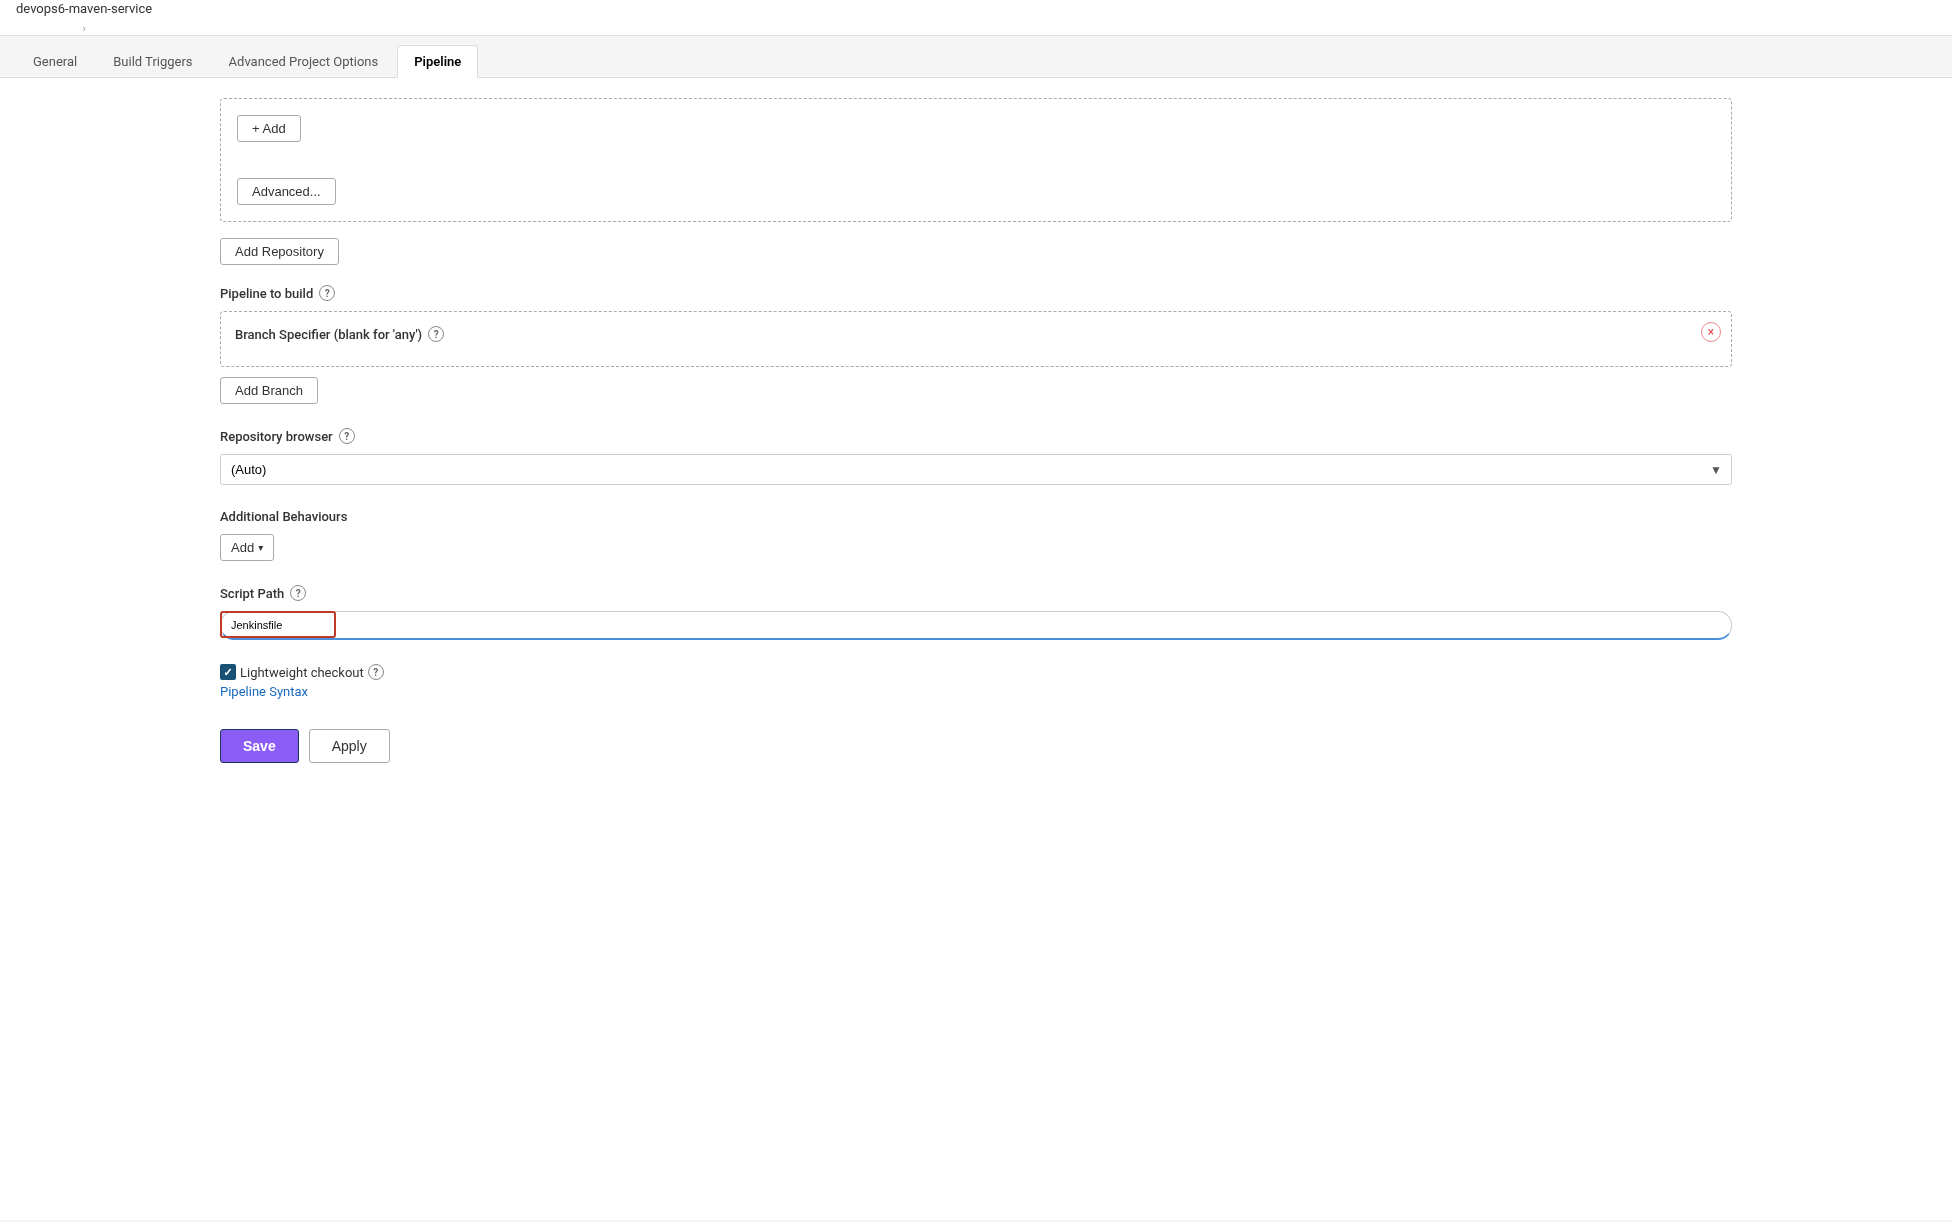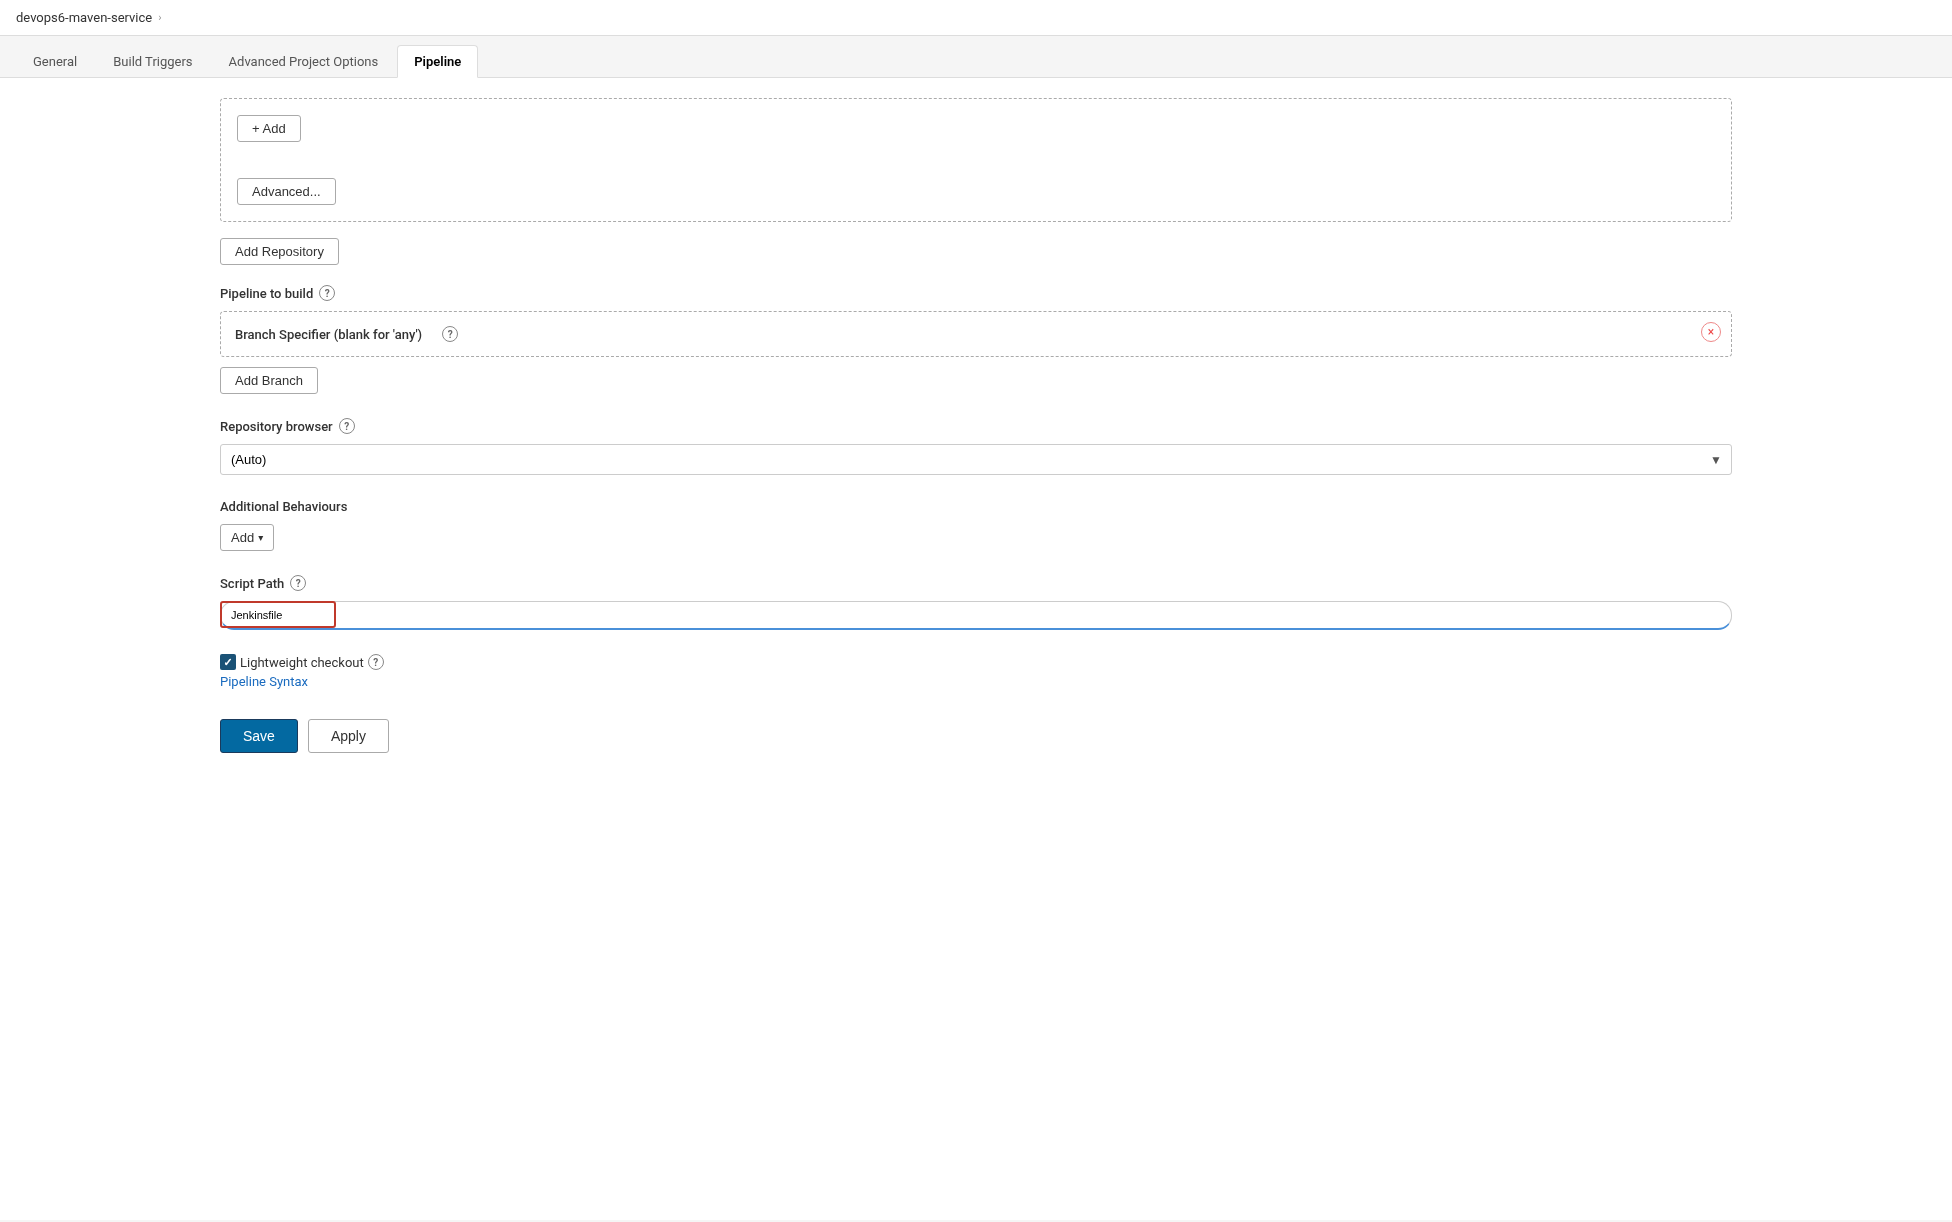--- a/index.html
+++ b/index.html
@@ -18,20 +18,21 @@
       display: flex;
       align-items: center;
       height: 36px;
     }
     .breadcrumb {
       display: flex;
       align-items: center;
       gap: 6px;
       font-size: 13px;
       color: #333;
+      flex-direction: column;
     }
     .breadcrumb-arrow {
       color: #999;
       font-size: 11px;
     }
 
     
     .tabs-bar {
       background: #f5f5f5;
       border-bottom: 1px solid #ddd;
@@ -83,26 +84,26 @@
       gap: 4px;
       padding: 5px 14px;
       border: 1px solid #aaa;
       background: #fff;
       border-radius: 3px;
       cursor: pointer;
       font-size: 13px;
       color: #333;
     }
     .btn-primary {
-      background: #0369a1;
+      background: #8b5cf6;
       color: #fff;
       border-color: #1a3a5c;
       padding: 8px 22px;
       font-size: 14px;
-      font-weight: 400;
+      font-weight: 700;
     }
     .btn-secondary {
       background: #fff;
       color: #333;
       border-color: #aaa;
       padding: 8px 22px;
       font-size: 14px;
     }
     .btn-dropdown {
       padding: 5px 10px;
@@ -137,23 +138,24 @@
     .branch-specifier-box {
       border: 1px dashed #aaa;
       border-radius: 4px;
       padding: 14px;
       position: relative;
       margin-bottom: 10px;
     }
     .branch-specifier-label {
       font-size: 13px;
       font-weight: 500;
-      display: flex;
-      align-items: center;
-      gap: 20px;
+      margin-bottom: 10px;
+      display: flex;
+      align-items: center;
+      gap: 6px;
     }
     .close-btn {
       position: absolute;
       top: 10px;
       right: 10px;
       width: 20px;
       height: 20px;
       border: 1px solid #e88;
       border-radius: 50%;
       background: #fff;

